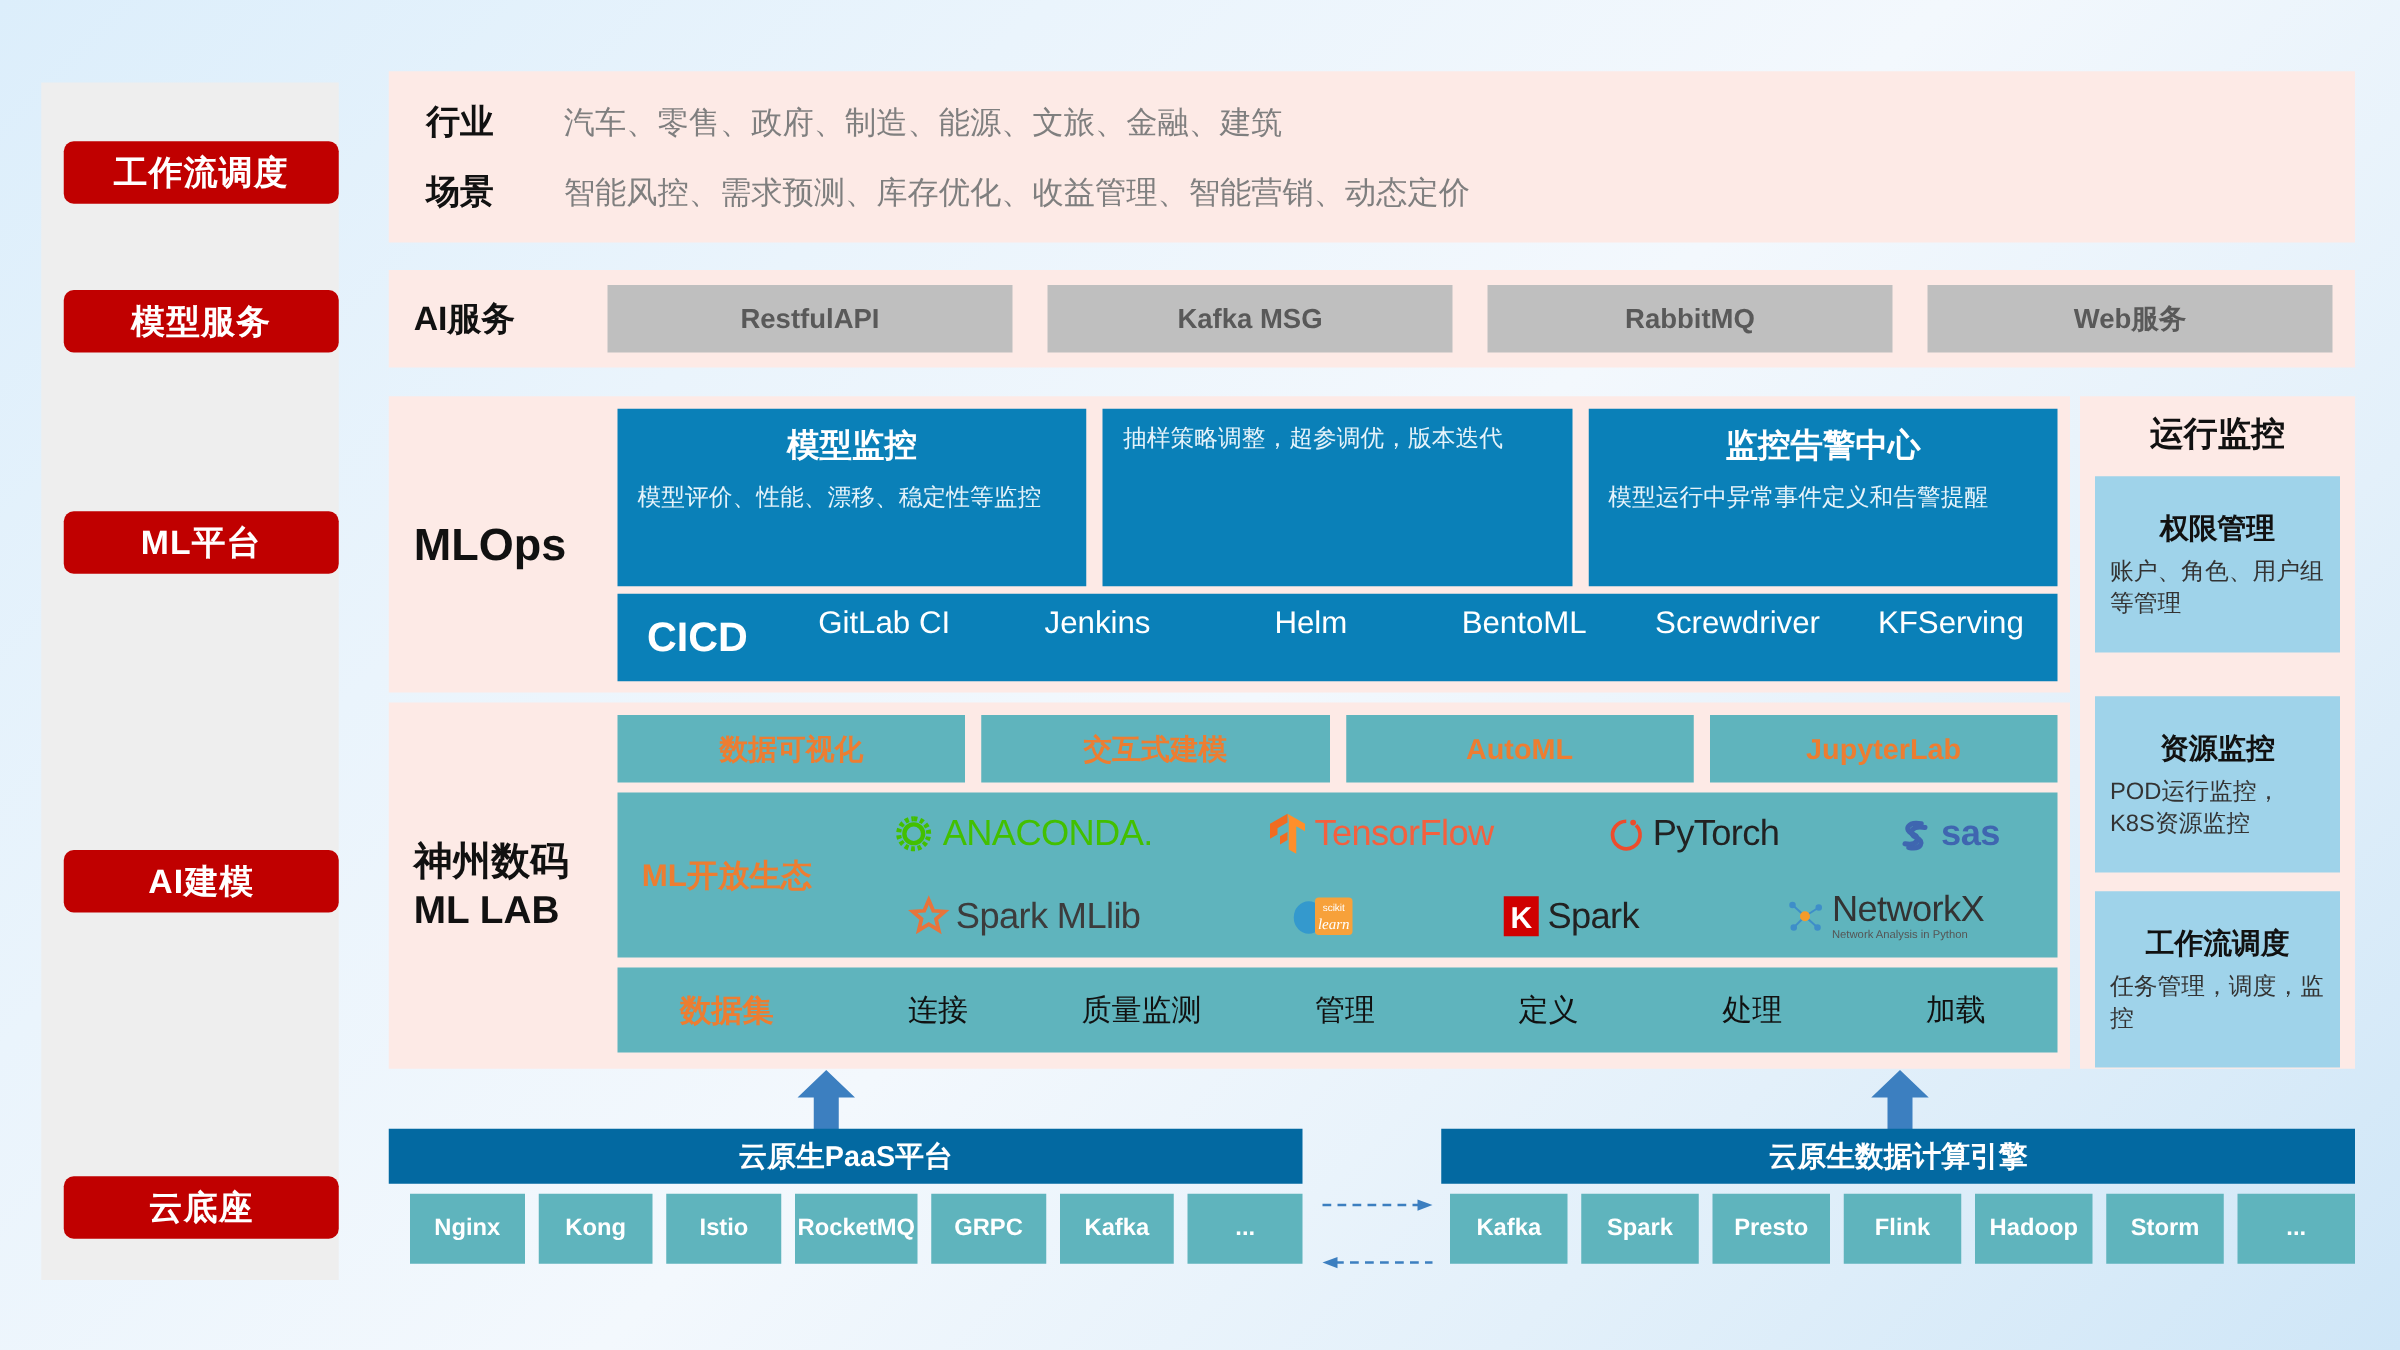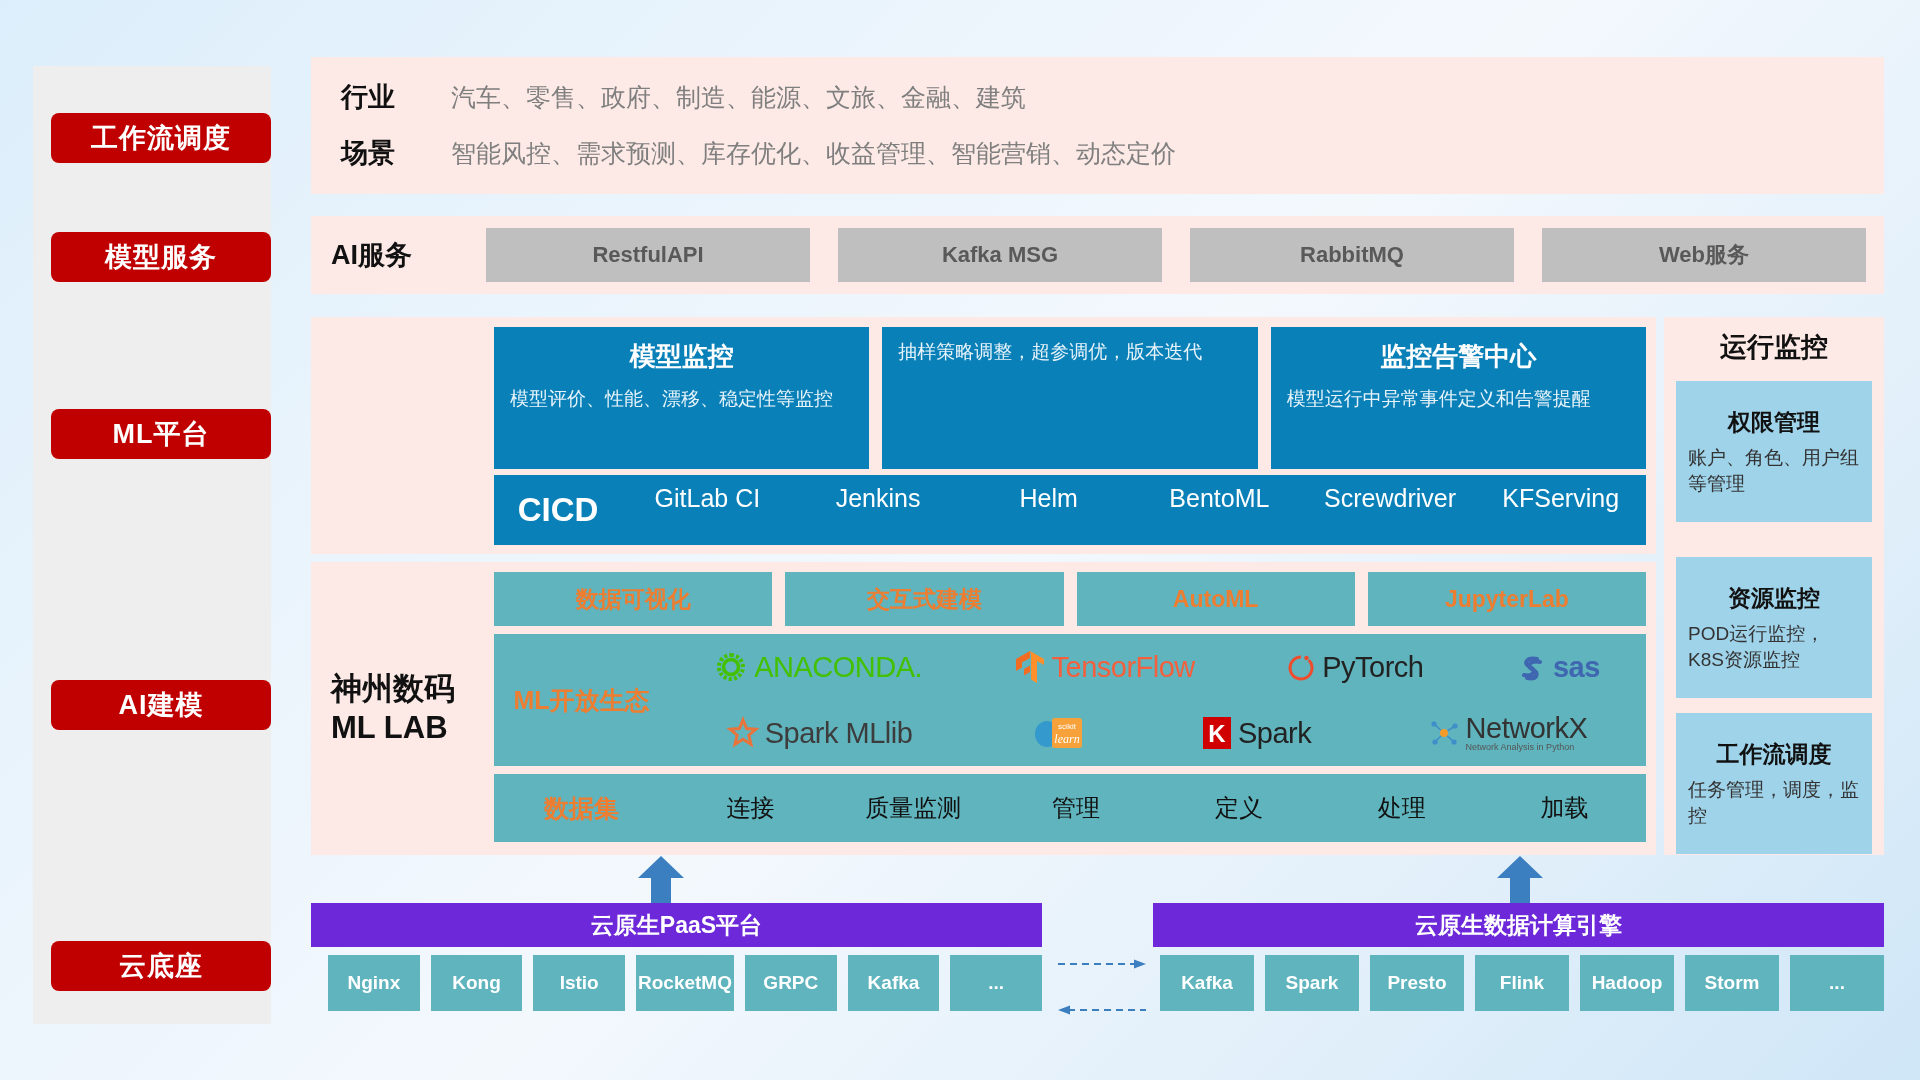--- a/index.html
+++ b/index.html
@@ -104,21 +104,21 @@
   
   #band-mon { left: 1664px; top: 317px; width: 220px; height: 538px; }
   .mon-title { position: absolute; left: 0; top: 12px; width: 100%;
                text-align: center; font-size: 27px; font-weight: bold; color: #111; }
   .mon-card { position: absolute; left: 12px; width: 196px; background: #9fd3ea; padding: 26px 12px; }
   .mon-card h5 { font-size: 23px; font-weight: bold; color: #111; text-align: center; margin-bottom: 7px; }
   .mon-card p { font-size: 19px; line-height: 1.35; color: #333; }
 
   
   .cloud-bar {
-    position: absolute; height: 44px; background: #6d28d9;
+    position: absolute; height: 44px; background: #0369a1;
     color: #fff; font-size: 23px; font-weight: bold;
     display: flex; align-items: center; justify-content: center;
   }
   #cloud-bar-paas { left: 311px; top: 903px; width: 731px; }
   #cloud-bar-data { left: 1153px; top: 903px; width: 731px; }
 
   .cloud-chips { position: absolute; top: 955px; height: 56px; display: flex; gap: 11px; }
   #chips-paas { left: 328px; width: 714px; }
   #chips-data { left: 1160px; width: 724px; }
   .cloud-chip {
@@ -166,20 +166,21 @@
     <div class="band-label" id="svc-label">AI服务</div>
     <div class="svc-chips">
       <div class="svc-chip">RestfulAPI</div>
       <div class="svc-chip">Kafka MSG</div>
       <div class="svc-chip">RabbitMQ</div>
       <div class="svc-chip">Web服务</div>
     </div>
   </div>
 
   <div class="band" id="band-mlops">
+    <div class="band-label" id="mlops-label">MLOps</div>
 
     <div class="mlops-cards">
       <div class="mlops-card">
         <h4>模型监控</h4>
         <p>模型评价、性能、漂移、稳定性等监控</p>
       </div>
       <div class="mlops-card">
         <p>抽样策略调整，超参调优，版本迭代</p>
       </div>
       <div class="mlops-card">

